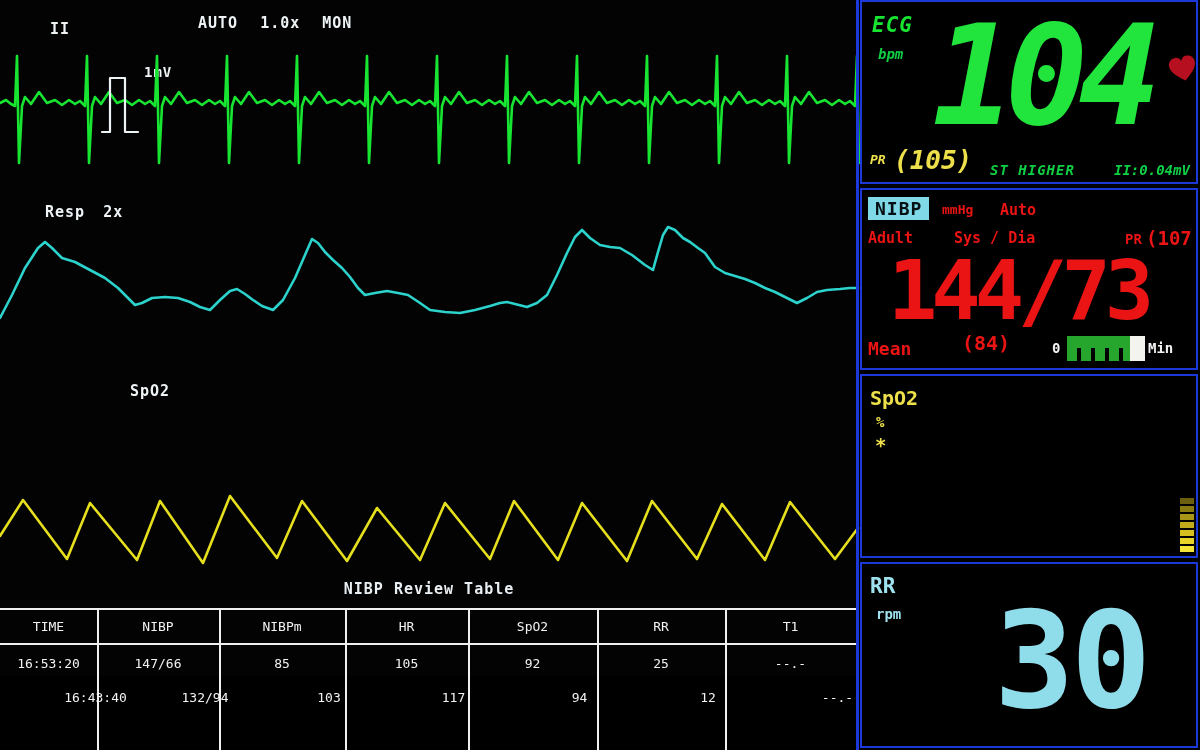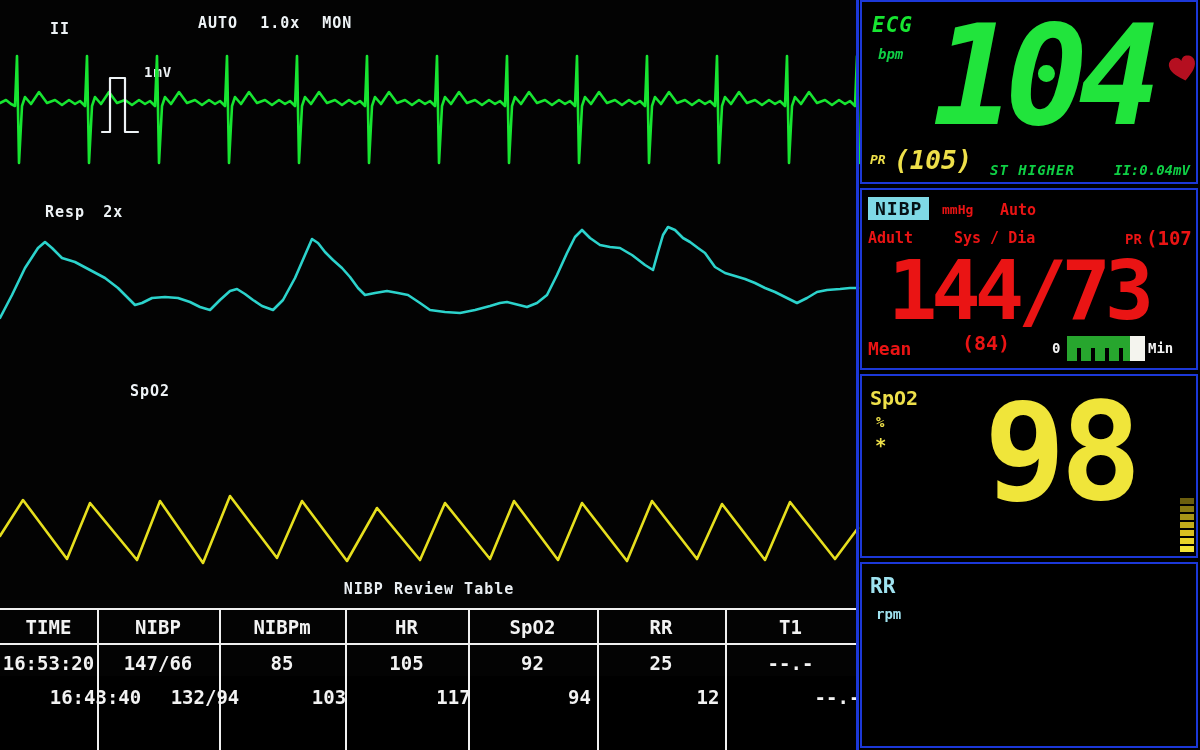--- a/index.html
+++ b/index.html
@@ -15,21 +15,21 @@
   svg.wave{display:block;overflow:visible;}
   polyline{fill:none;stroke-linejoin:round;stroke-linecap:round;}
 
   
   #table-wrap{left:0;top:578px;width:858px;height:172px;}
   #table-title{left:0;top:2px;width:858px;text-align:center;font-weight:bold;font-size:15px;letter-spacing:1px;}
   .hdr-row{left:0;top:30px;width:856px;height:33px;border-top:2px solid #f0f0f0;border-bottom:2px solid #f0f0f0;
            display:grid;grid-template-columns:97px 122px 126px 123px 129px 128px 131px;align-items:center;}
   .body-row{left:0;width:856px;height:34px;display:grid;
             grid-template-columns:97px 122px 126px 123px 129px 128px 131px;align-items:center;}
-  .cell{text-align:center;font-weight:bold;font-size:19px;color:#f2f2f2;}
+  .cell{text-align:center;font-weight:normal;font-size:13px;color:#f2f2f2;}
   .vline{width:2px;background:#f0f0f0;top:30px;height:142px;}
 
   
   .panel{left:860px;width:338px;border:2px solid #1c38d8;background:#000;box-sizing:border-box;}
   #divider{left:856px;top:0;width:3px;height:750px;background:#1c38d8;}
 
   .green{color:#17e531;}
   .dimgreen{color:#0fcf45;}
   .yellow{color:#eee04a;}
   .red{color:#ea1414;}
@@ -159,28 +159,28 @@
     <rect x="38" y="12" width="4" height="13" fill="#000"></rect>
     <rect x="52" y="12" width="4" height="13" fill="#000"></rect>
   </svg>
   <div class="abs white bold" style="left:286px;top:150px;font-size:14px;">Min</div>
 </div>
 
 <div class="panel abs" style="top:374px;height:184px;">
   <div class="abs yellow bold" style="left:8px;top:10px;font-size:20px;">SpO2</div>
   <div class="abs yellow bold" style="left:14px;top:38px;font-size:14px;">%</div>
   <div class="abs yellow bold" style="left:13px;top:58px;font-size:19px;">*</div>
-  <div class="abs big-num" id="spo2-value" style="left:122px;top:8px;">98</div>
   <div id="spo2-signal" class="abs" style="right:2px;bottom:4px;">
     <div style="background:#6b5e0e;"></div>
     <div style="background:#8a7a12;"></div>
     <div style="background:#a89417;"></div>
     <div style="background:#c2ab1b;"></div>
     <div style="background:#d8bf20;"></div>
     <div style="background:#e8d329;"></div>
     <div style="background:#f2e336;"></div>
   </div>
 </div>
 
 <div class="panel abs" style="top:562px;height:186px;">
   <div class="abs cyan-txt bold" style="left:8px;top:10px;font-size:21px;">RR</div>
   <div class="abs cyan-txt bold" style="left:14px;top:42px;font-size:14px;">rpm</div>
+  <div class="abs big-num" id="rr-value" style="left:132px;top:30px;">30</div>
 </div>
 
 </body></html>

